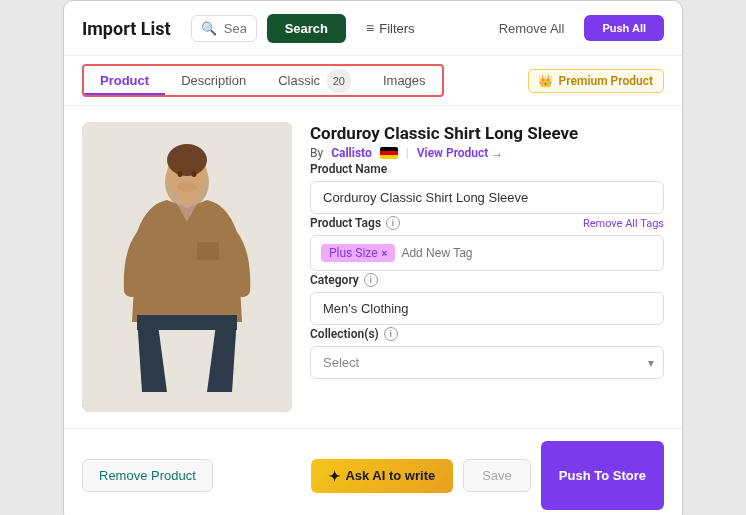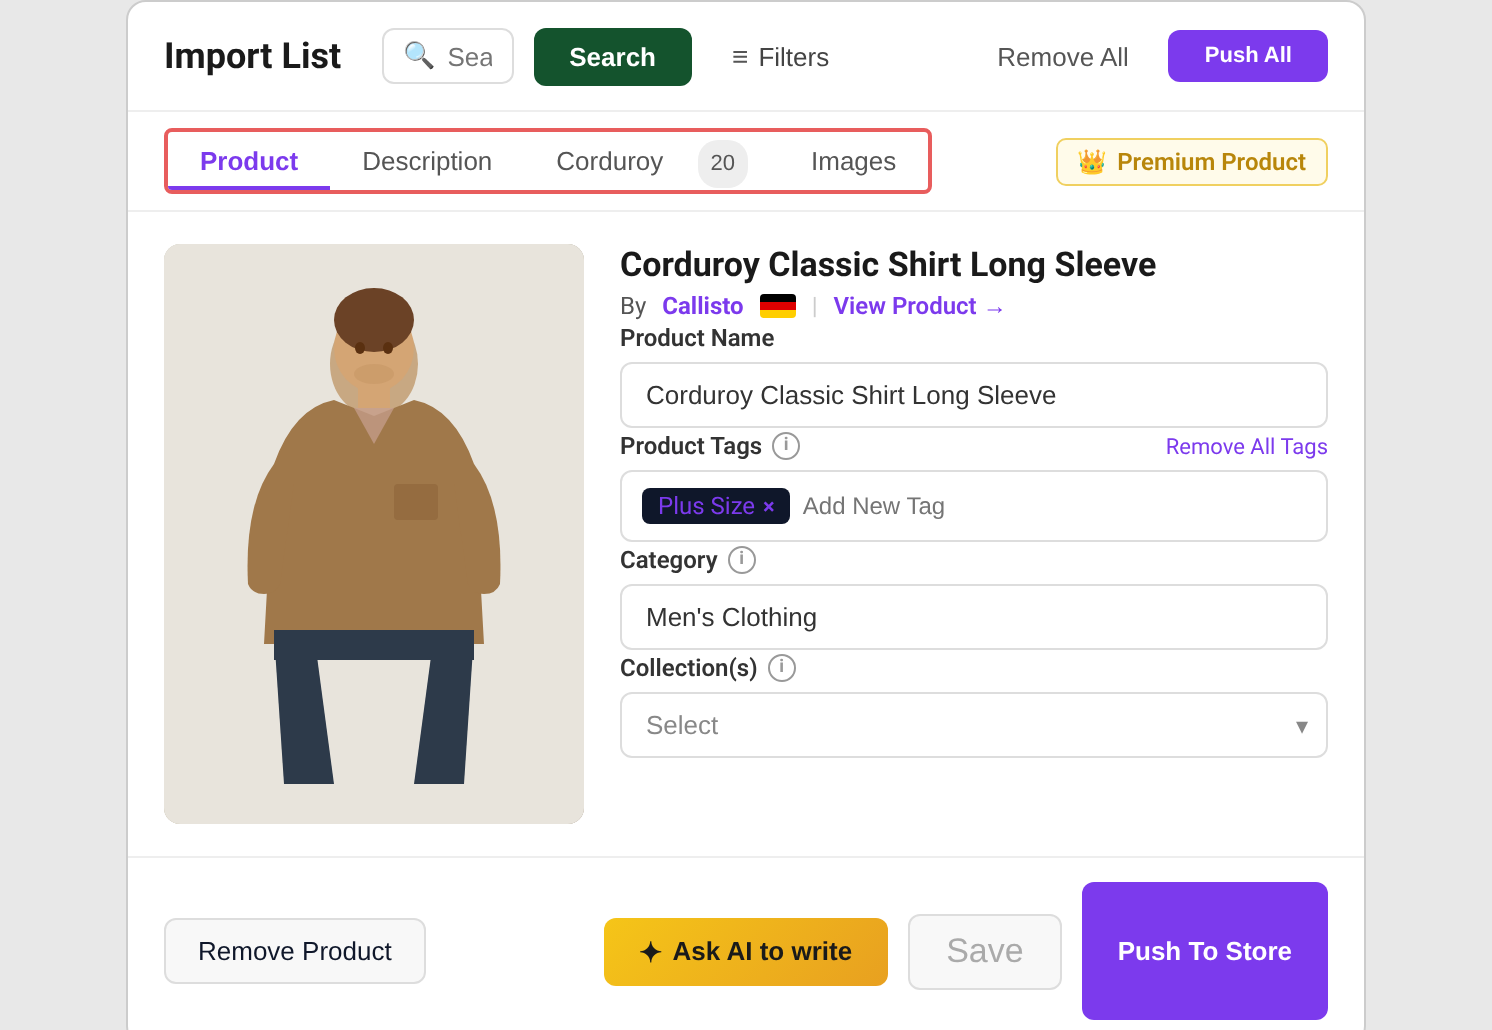--- a/index.html
+++ b/index.html
@@ -142,21 +142,21 @@
       right: 0;
       height: 2px;
       background: #7c3aed;
     }
     .tab-badge {
       background: #eee;
       border-radius: 10px;
       padding: 6px 6px;
       font-size: 11px;
       color: #555;
-      margin-left: 14px;
+      margin-left: 3px;
     }
     .premium-badge {
       margin-left: auto;
       display: flex;
       align-items: center;
       gap: 5px;
       font-size: 12px;
       color: #b8860b;
       font-weight: 600;
       background: #fffbea;
@@ -286,21 +286,21 @@
       display: flex;
       align-items: center;
       border: 1.5px solid #ddd;
       border-radius: 6px;
       padding: 6px 10px;
       gap: 6px;
       flex-wrap: wrap;
       min-height: 36px;
     }
     .tag-item {
-      background: #0f172a;
+      background: #f0abfc;
       color: #7c3aed;
       border-radius: 4px;
       padding: 2px 8px;
       font-size: 12px;
       display: flex;
       align-items: center;
       gap: 4px;
     }
     .tag-remove {
       cursor: pointer;
@@ -345,21 +345,21 @@
     .footer {
       display: flex;
       align-items: center;
       padding: 12px 18px;
       border-top: 1px solid #eee;
       gap: 10px;
     }
     .remove-product-btn {
       border: 1.5px solid #ddd;
       background: #f8f8f8;
-      color: #0f172a;
+      color: #0f766e;
       border-radius: 6px;
       padding: 8px 16px;
       font-size: 13px;
       font-weight: 500;
       cursor: pointer;
     }
     .footer-spacer { flex: 1; }
     .ask-ai-btn {
       background: linear-gradient(135deg, #f5c518 0%, #e8a020 100%);
       color: #1a1a1a;
@@ -372,21 +372,21 @@
       display: flex;
       align-items: center;
       gap: 5px;
     }
     .save-btn {
       border: 1.5px solid #ddd;
       background: #f8f8f8;
       color: #aaa;
       border-radius: 6px;
       padding: 8px 18px;
-      font-size: 17px;
+      font-size: 13px;
       font-weight: 500;
       cursor: not-allowed;
     }
     .push-store-btn {
       background: #7c3aed;
       color: white;
       border: none;
       border-radius: 6px;
       padding: 27px 18px;
       font-size: 13px;
@@ -416,21 +416,21 @@
     <div class="spacer"></div>
     <button class="remove-all-btn">Remove All</button>
     <button class="push-all-btn">Push All</button>
   </div>
 
   <div class="tabs-row">
     <div class="tabs-container">
       <button class="tab active">Product</button>
       <button class="tab">Description</button>
       <button class="tab">
-        <span>Corduroy</span>
+        <span>Classic</span>
         <span class="tab-badge">20</span>
       </button>
       <button class="tab">Images</button>
     </div>
     <div class="spacer"></div>
     <div class="premium-badge">
       <span>👑</span>
       <span>Premium Product</span>
     </div>
   </div>

